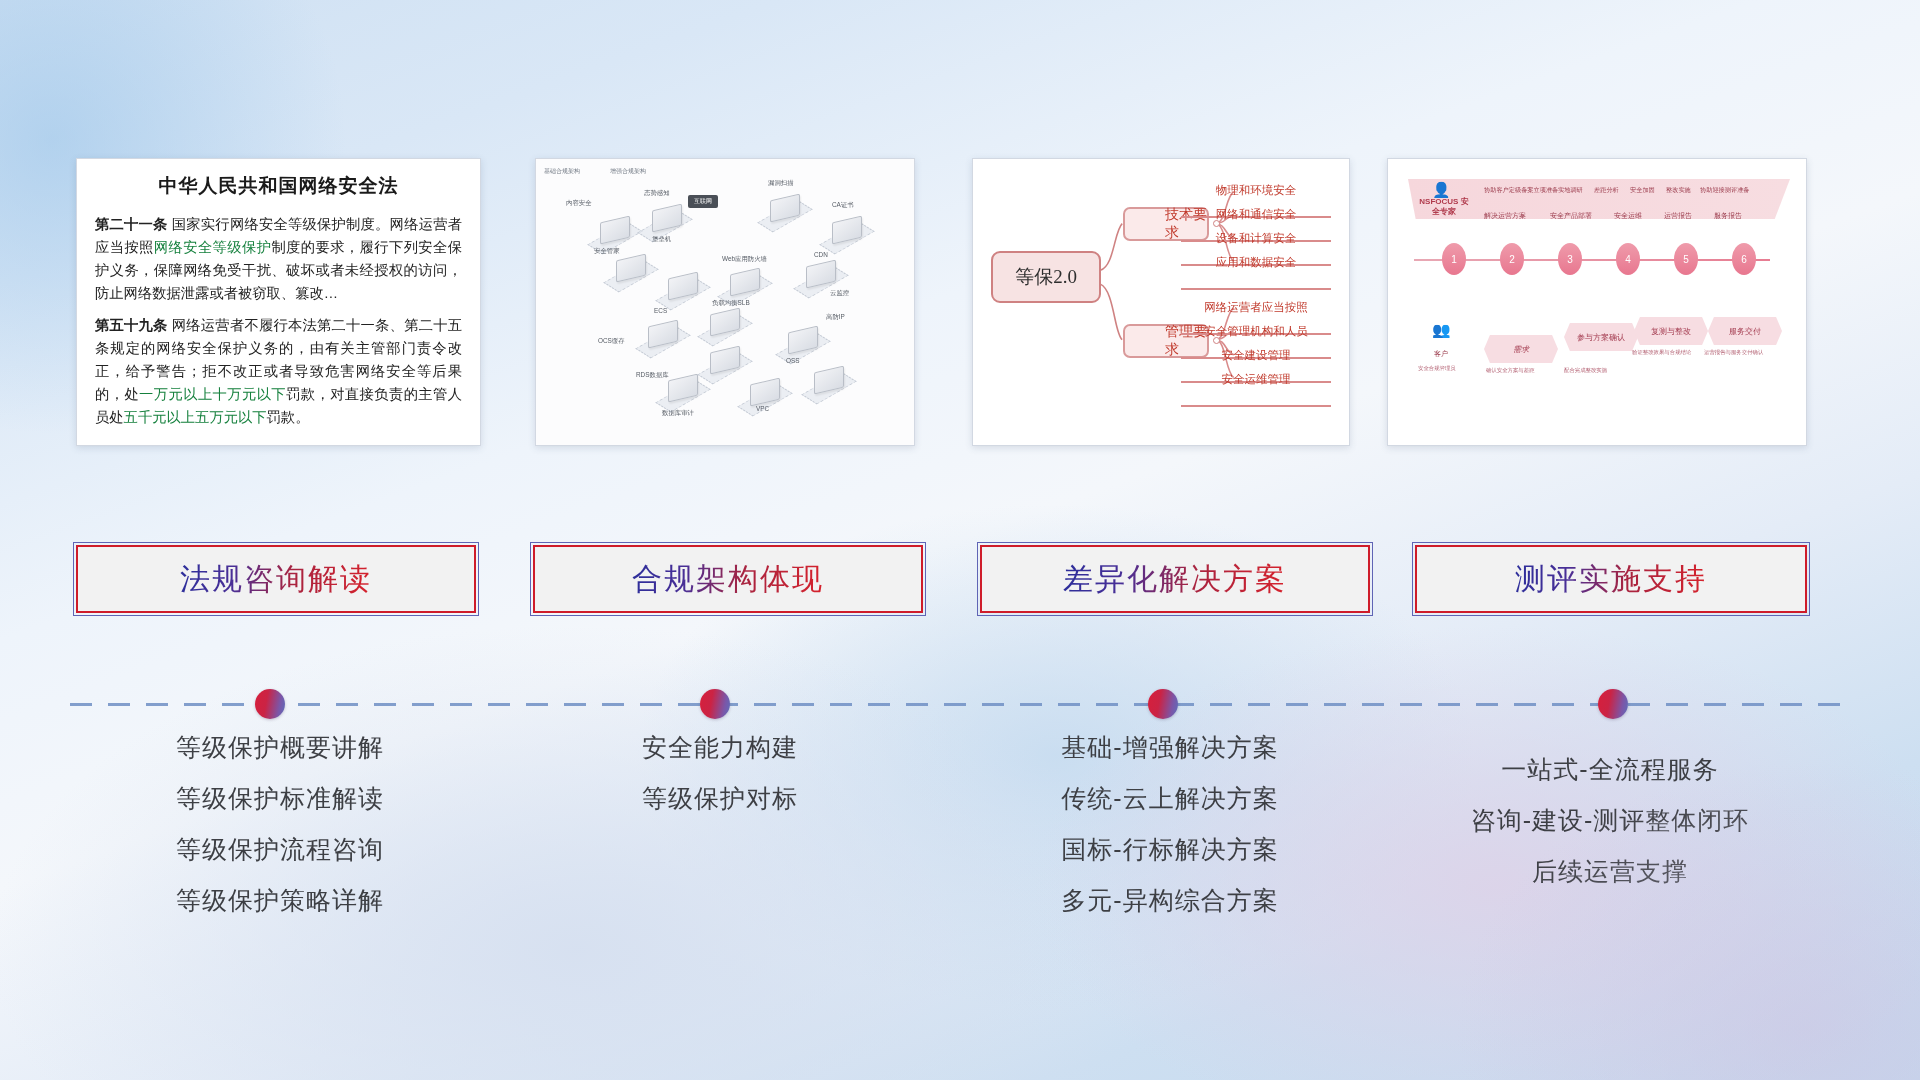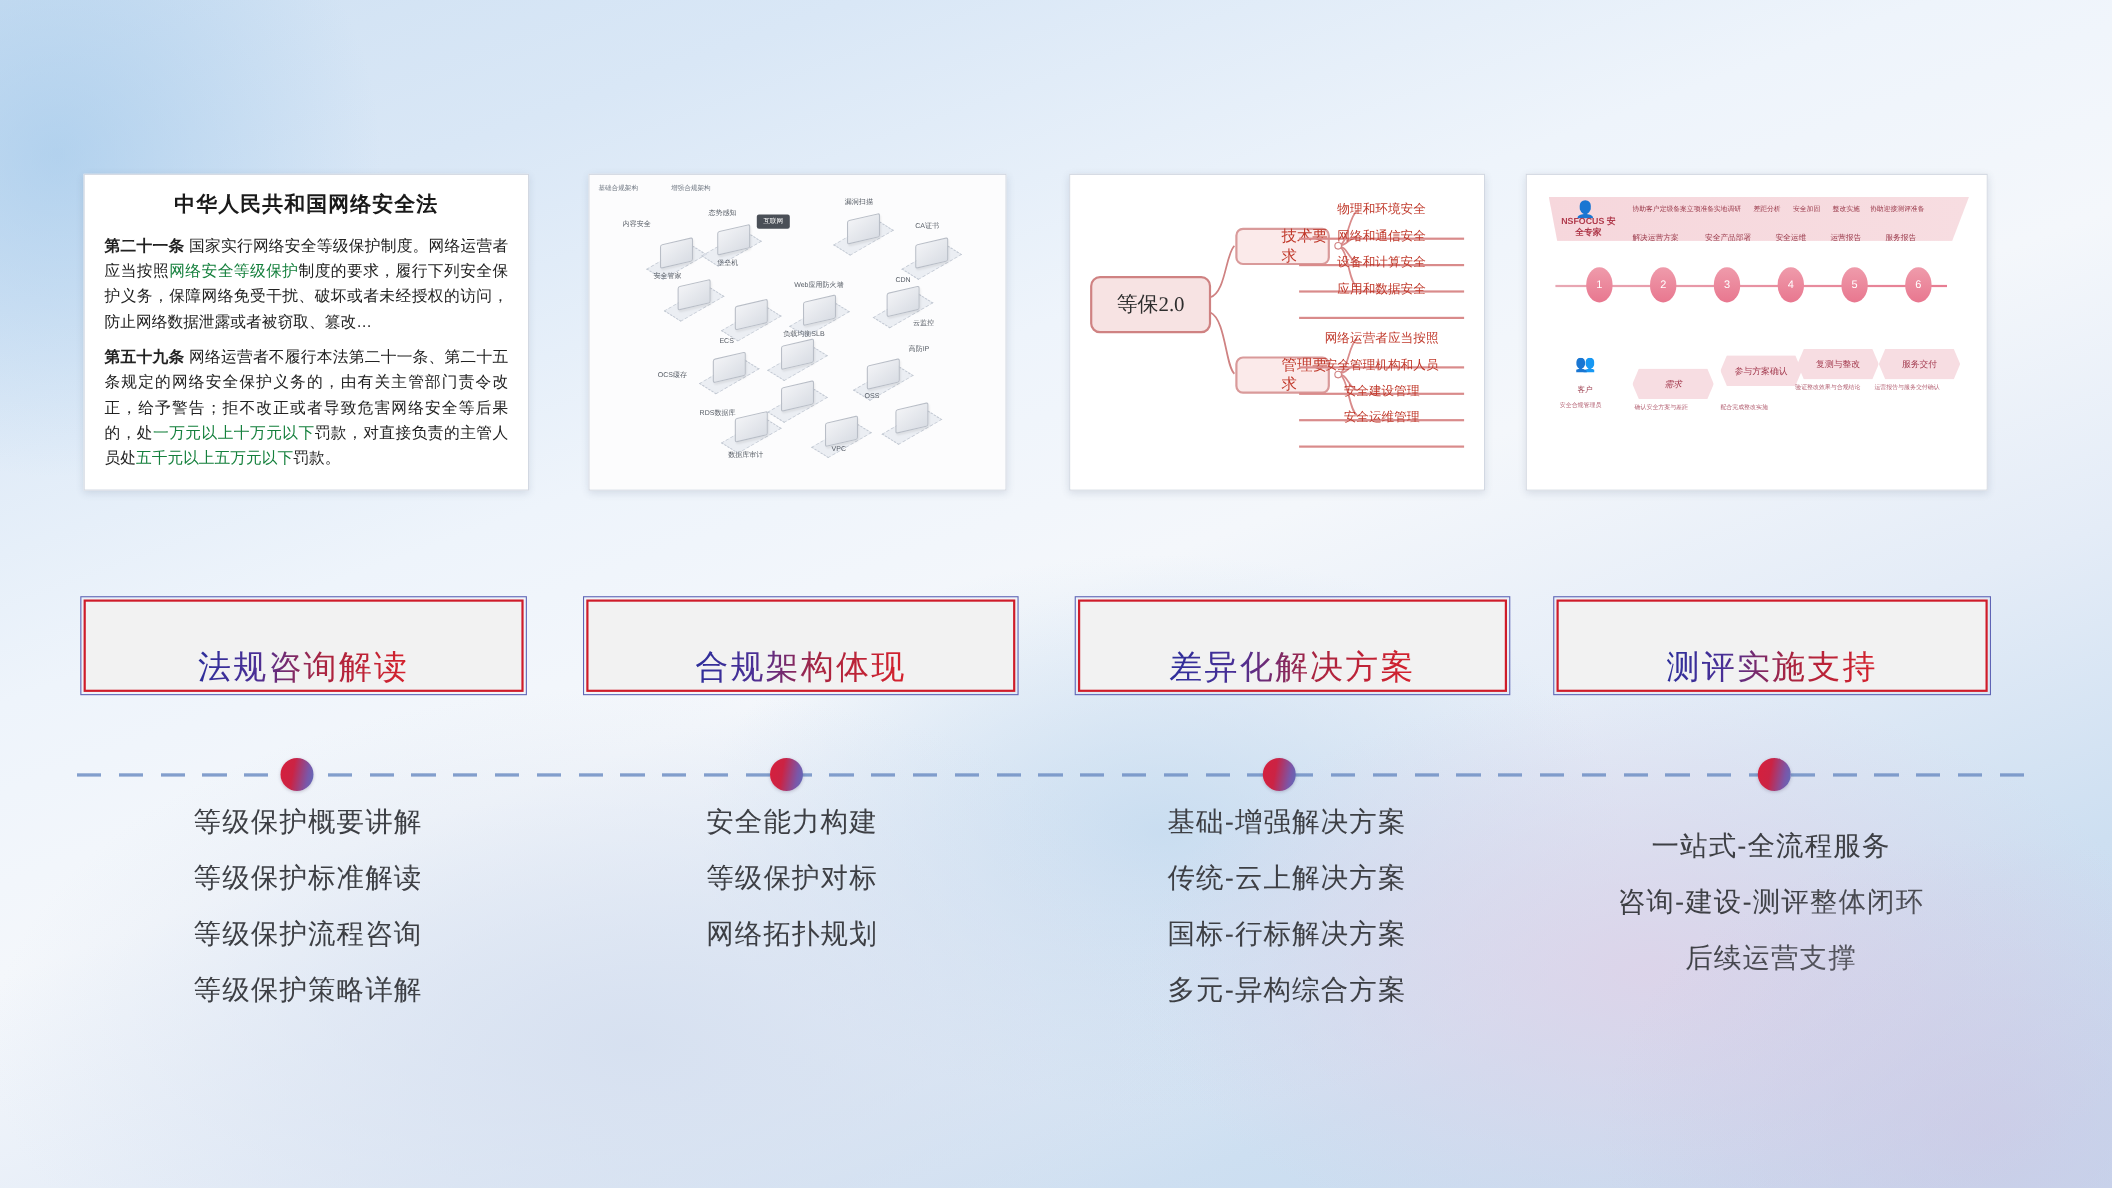--- a/index.html
+++ b/index.html
@@ -131,26 +131,26 @@
     clip-path: polygon(8% 0, 92% 0, 100% 50%, 92% 100%, 8% 100%, 0 50%);
     display:flex; align-items:center; justify-content:center;
     font-size: 8px; color:#a43c50;
   }
   .road-sub { position:absolute; font-size:5.4px; color:#b36072; white-space:nowrap;}
   .road-person { position:absolute; font-size:15px; color:#d97b8d; }
 
   
   .titles { position: absolute; top: 545px; left: 0; width: 1920px; height: 105px; }
   .tbox {
-    position: absolute; top: 0; height: 84px;
+    position: absolute; top: 0; height: 68px;
     background: #f2f2f2;
     border: 2px solid #cf1c2a;
     outline: 1px solid #5f64b5;
     outline-offset: 2px;
-    display: flex; align-items: flex-end; justify-content: center; font-family: Liberation Serif, serif;
+    display: flex; align-items: center; justify-content: center; font-family: Liberation Serif, serif;
   }
   .tbox .tlabel {
     font-size: 30px; font-weight: 500; letter-spacing: 2px;
     background: linear-gradient(95deg, #2c2e9b 0%, #4a2f96 28%, #a82440 58%, #d7222c 100%);
     -webkit-background-clip: text; background-clip: text;
     -webkit-text-fill-color: transparent; color: transparent;
   }
   .tbox.t1 { left: 76px;   width: 400px; }
   .tbox.t2 { left: 533px;  width: 390px; }
   .tbox.t3 { left: 980px;  width: 390px; }
@@ -365,21 +365,20 @@
   <div class="cols">
     <div class="col k1">
       <div class="item">等级保护概要讲解</div>
       <div class="item">等级保护标准解读</div>
       <div class="item">等级保护流程咨询</div>
       <div class="item">等级保护策略详解</div>
     </div>
     <div class="col k2">
       <div class="item">安全能力构建</div>
       <div class="item">等级保护对标</div>
-      <div class="item">网络拓扑规划</div>
     </div>
     <div class="col k3">
       <div class="item">基础-增强解决方案</div>
       <div class="item">传统-云上解决方案</div>
       <div class="item">国标-行标解决方案</div>
       <div class="item">多元-异构综合方案</div>
     </div>
     <div class="col k4">
       <div class="item">一站式-全流程服务</div>
       <div class="item">咨询-建设-测评整体闭环</div>

